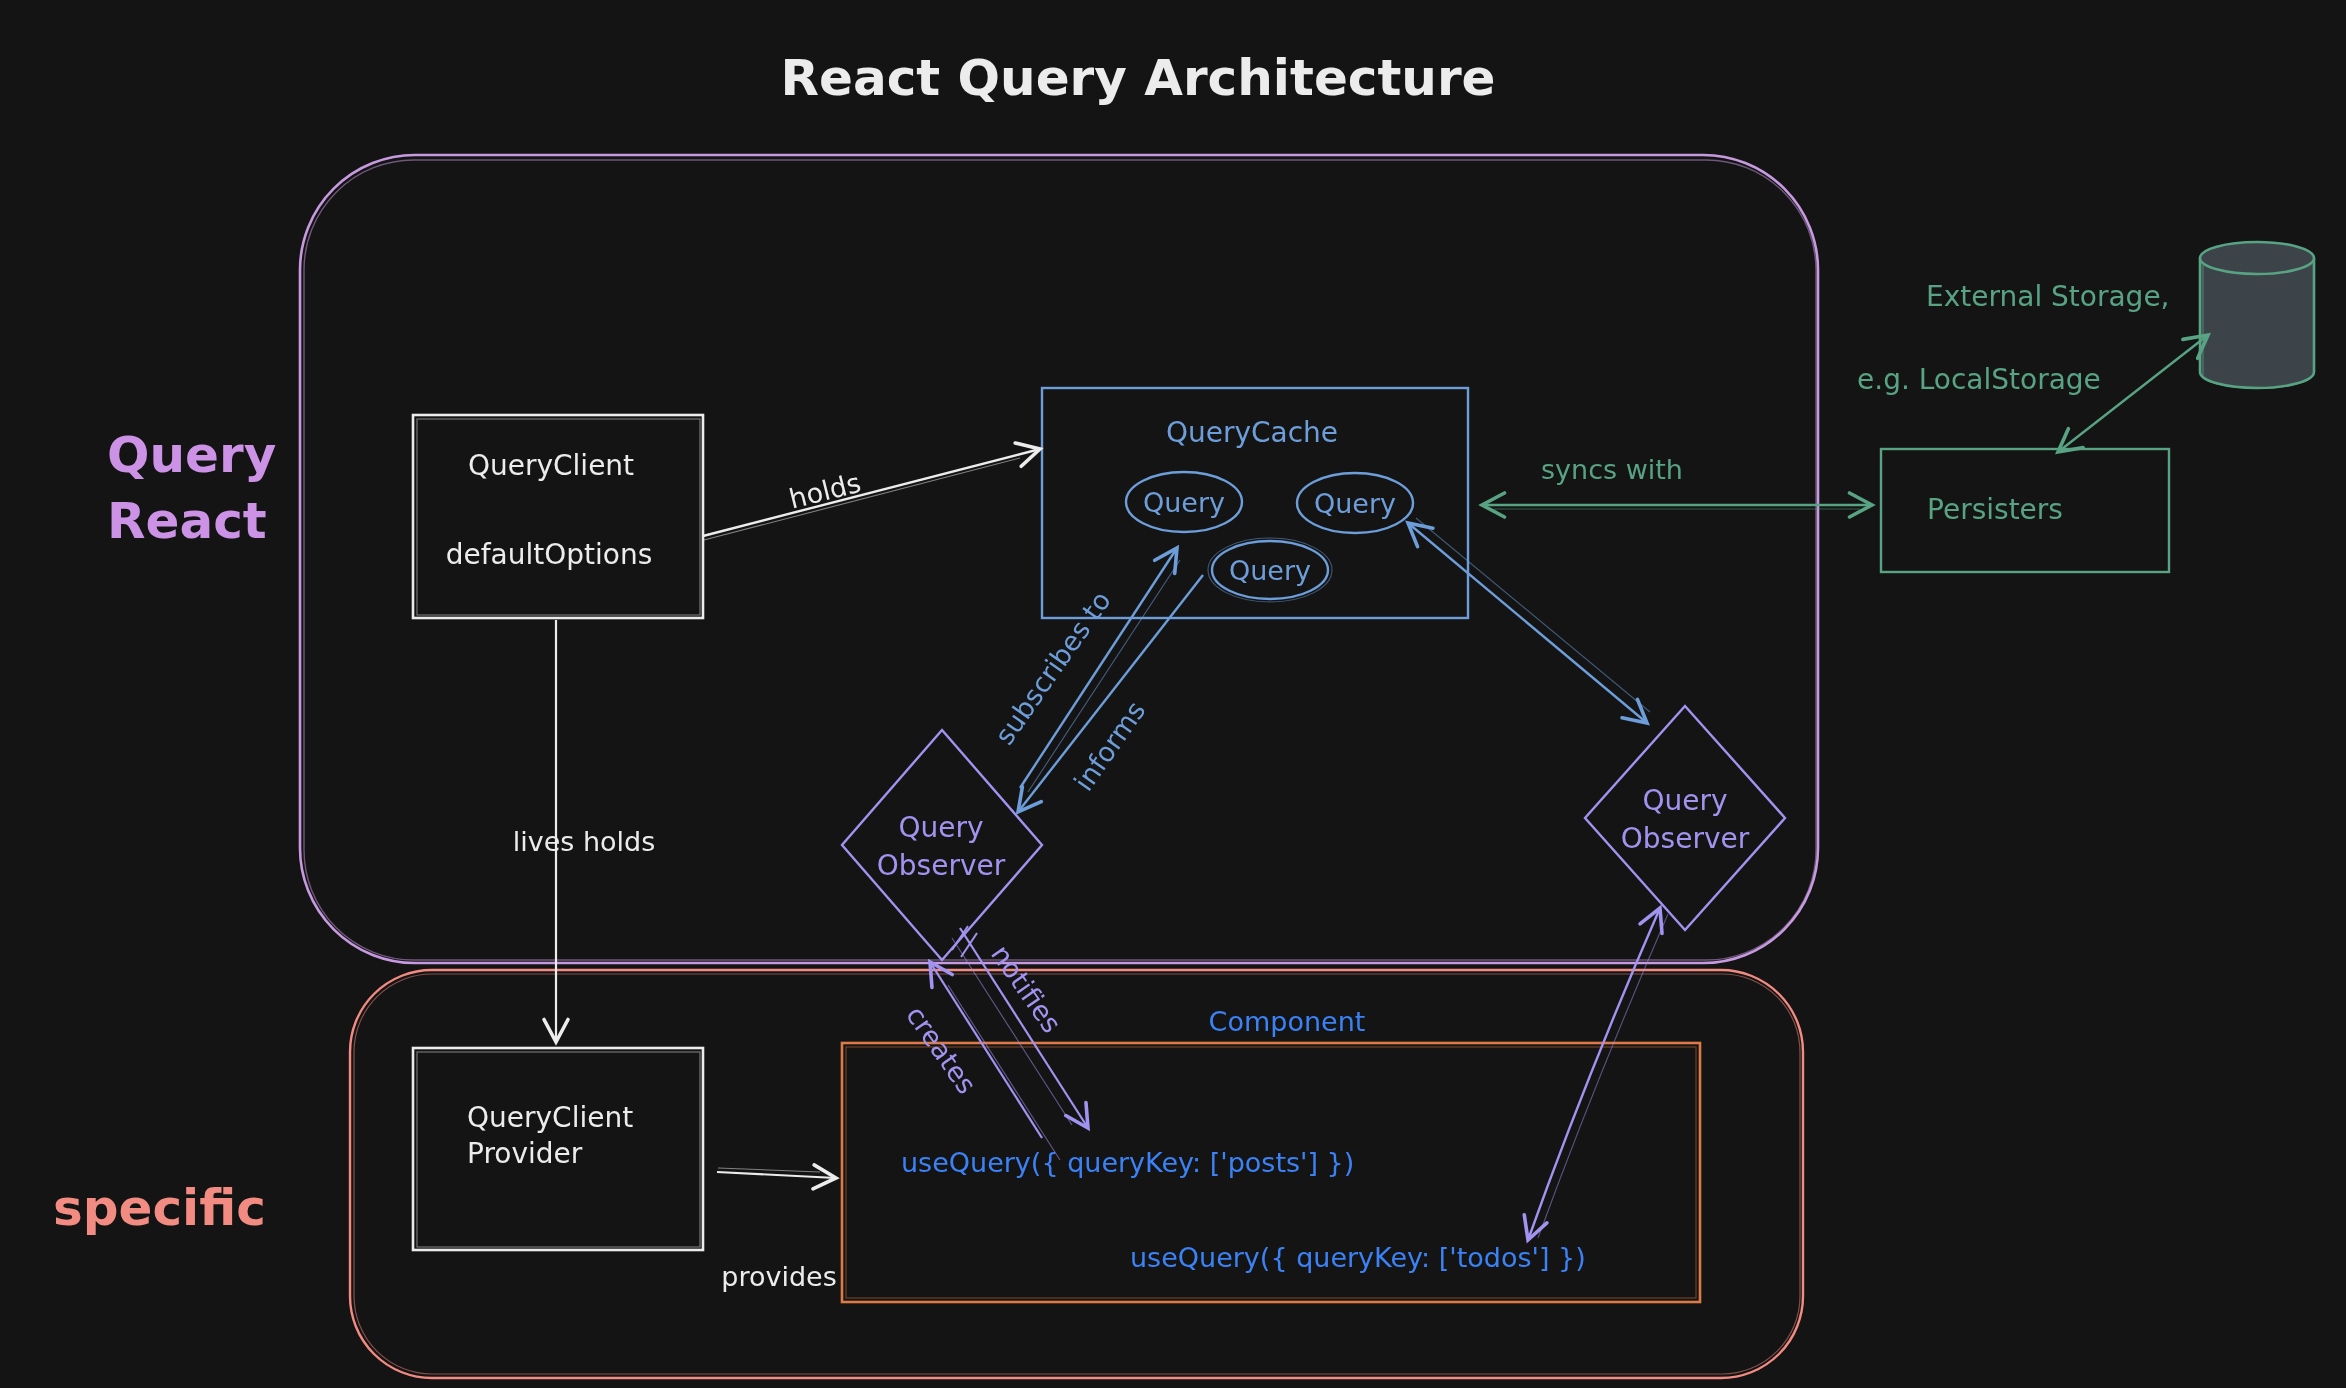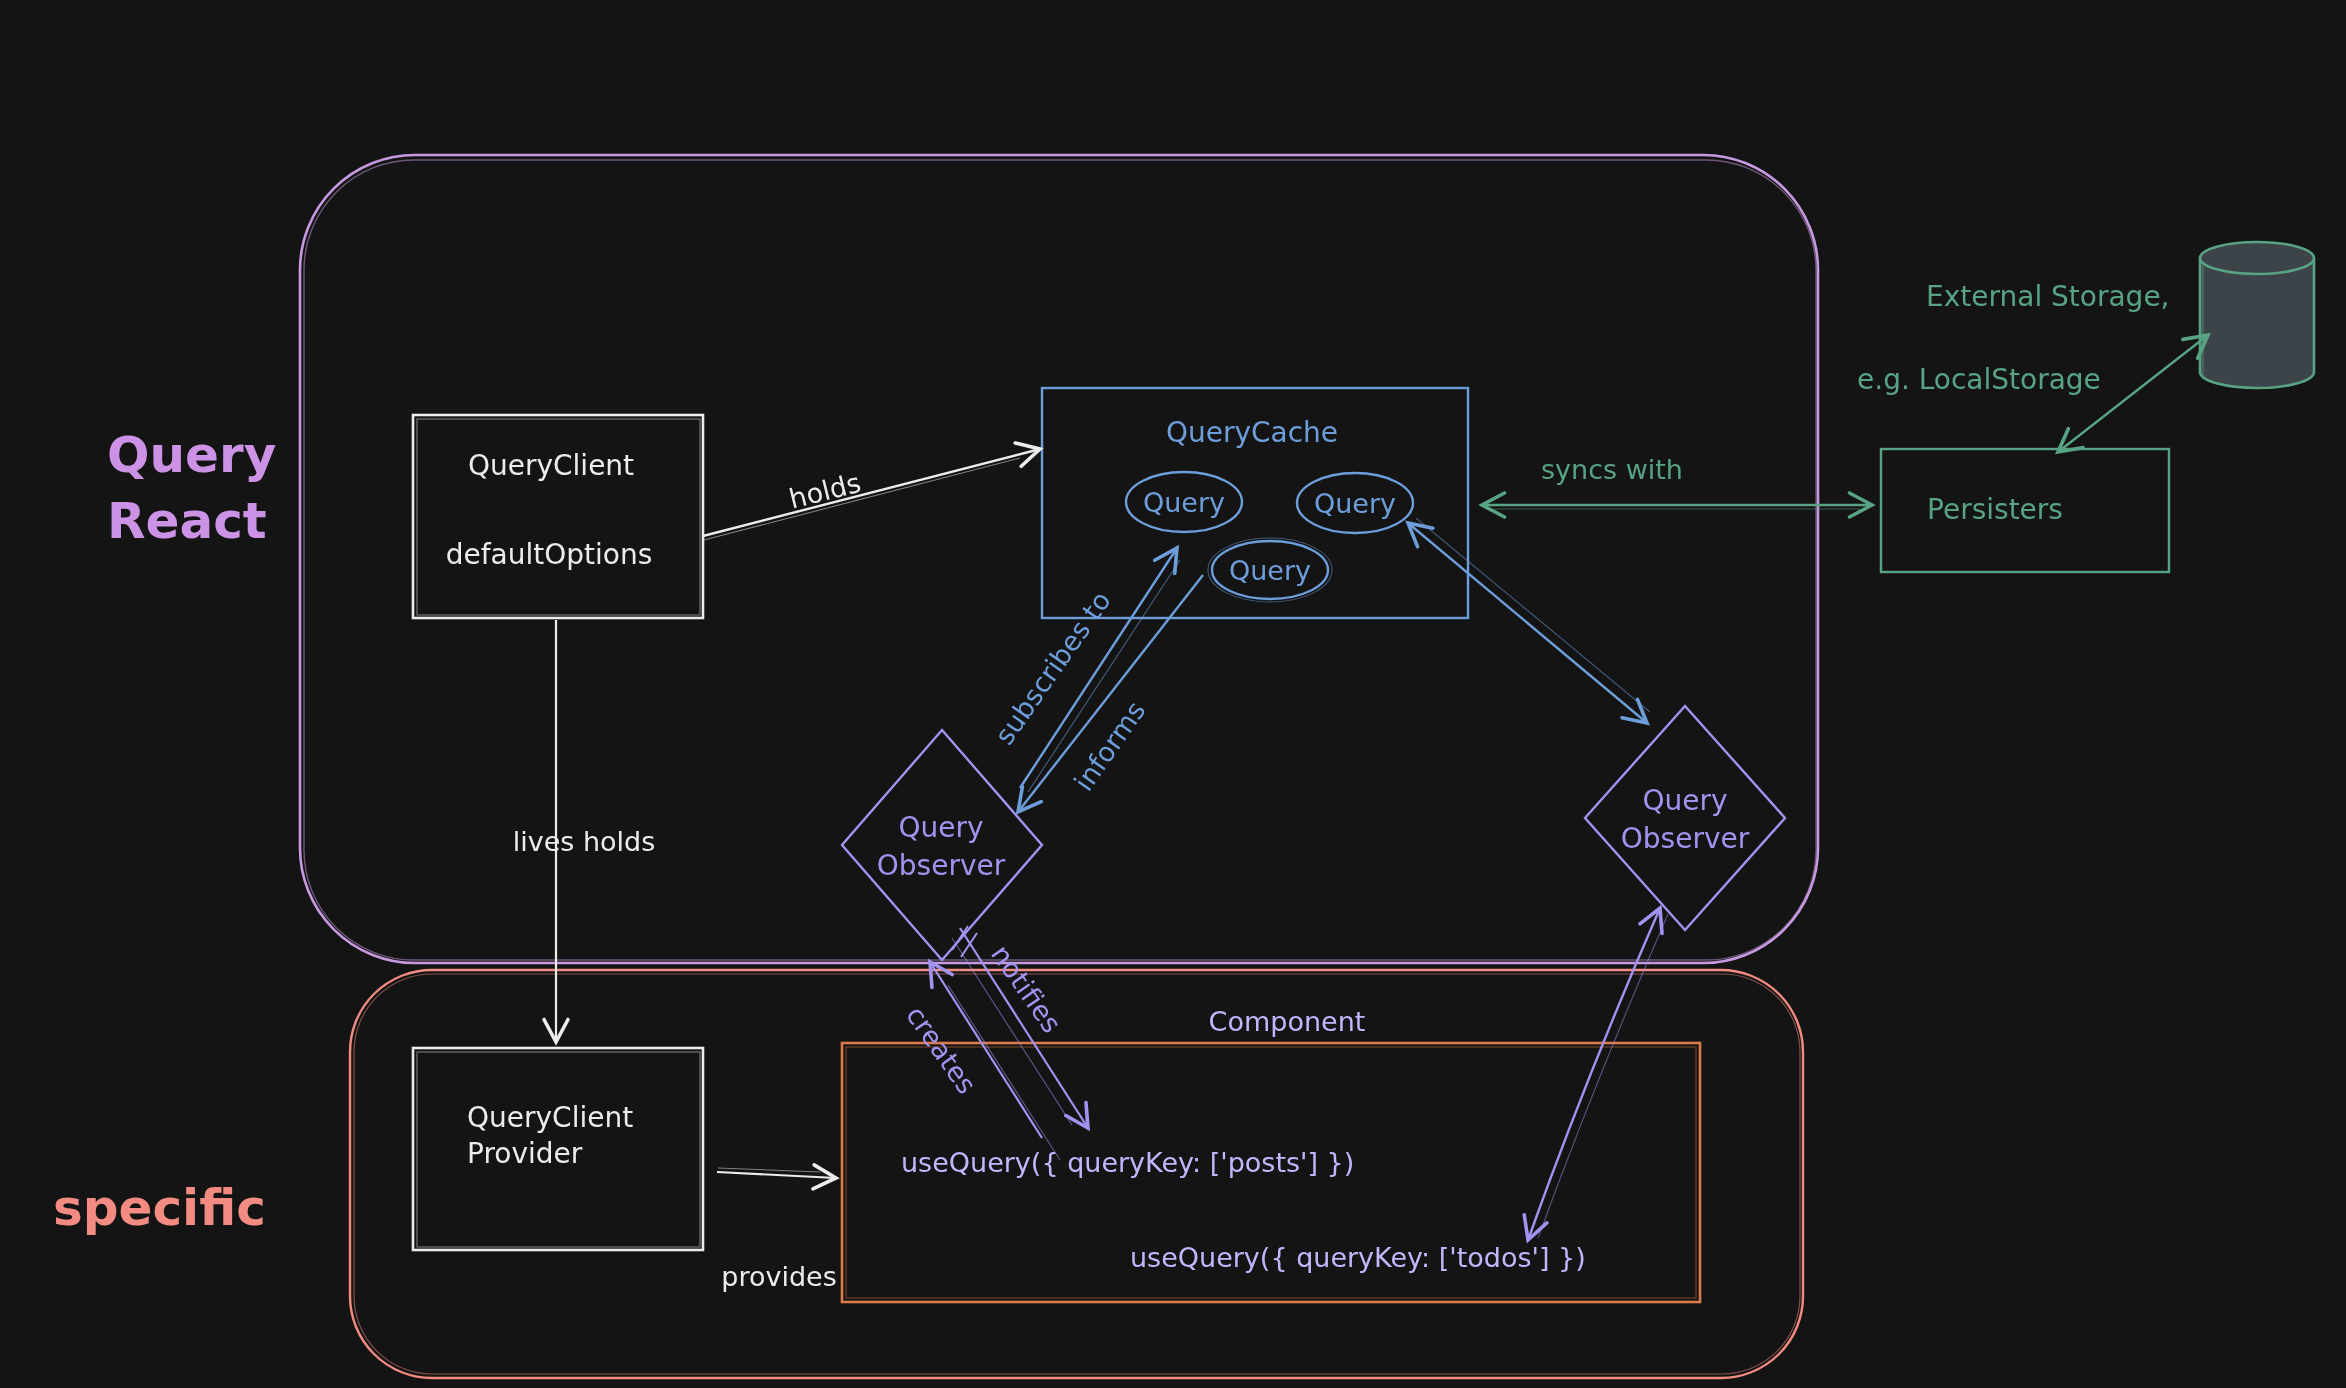--- a/index.html
+++ b/index.html
@@ -10,21 +10,21 @@
   .la{transform:translate(0,-50%);}          
   .s50{font-size:50px;font-weight:bold;}
   .s28{font-size:28px;}
   .s27{font-size:27px;}
   .white{color:#ececec;}
   .purple{color:#cb92e6;}
   .violet{color:#a193f0;}
   .blue{color:#6d9eda;}
   .green{color:#58a383;}
   .salmon{color:#f28b82;}
-  .orange{color:#c4b5fd;}
+  .orange{color:#3b82f6;}
   .r-neg14{transform:translate(-50%,-50%) rotate(-14deg);}
   .r-neg55{transform:translate(-50%,-50%) rotate(-55deg);}
   .r-pos55{transform:translate(-50%,-50%) rotate(55deg);}
 </style>
 </head>
 <body>
 
 <div id="stage">
 
   <svg id="diagram-svg" width="2346" height="1388" viewBox="0 0 2346 1388">
@@ -132,20 +132,21 @@
     <g>
       <line x1="960" y1="928" x2="1088" y2="1128" stroke="#a193f0" stroke-width="2.2" marker-end="url(#ah-violet)"></line>
       <line x1="952" y1="938" x2="1072" y2="1125" stroke="#a193f0" stroke-width="1.1" opacity="0.55"></line>
     </g>
     <g>
       <path d="M1660 908 Q1585 1080 1528 1240" fill="none" stroke="#a193f0" stroke-width="2.4" marker-start="url(#ah-violet)" marker-end="url(#ah-violet)"></path>
       <path d="M1668 914 Q1595 1082 1538 1238" fill="none" stroke="#a193f0" stroke-width="1.1" opacity="0.5"></path>
     </g>
   </svg>
 
+  <div class="lbl s50 white" style="left:1138px;top:78px;">React Query Architecture</div>
 
   <div class="lbl la s50 purple" style="left:107px;top:455px;">Query</div>
   <div class="lbl la s50 purple" style="left:107px;top:521px;">React</div>
 
   <div class="lbl la s50 salmon" style="left:53px;top:1208px;">specific</div>
 
   <div class="lbl s28 white" style="left:551px;top:466px;">QueryClient</div>
   <div class="lbl s28 white" style="left:549px;top:555px;">defaultOptions</div>
 
   <div class="lbl s28 blue" style="left:1252px;top:433px;">QueryCache</div>

